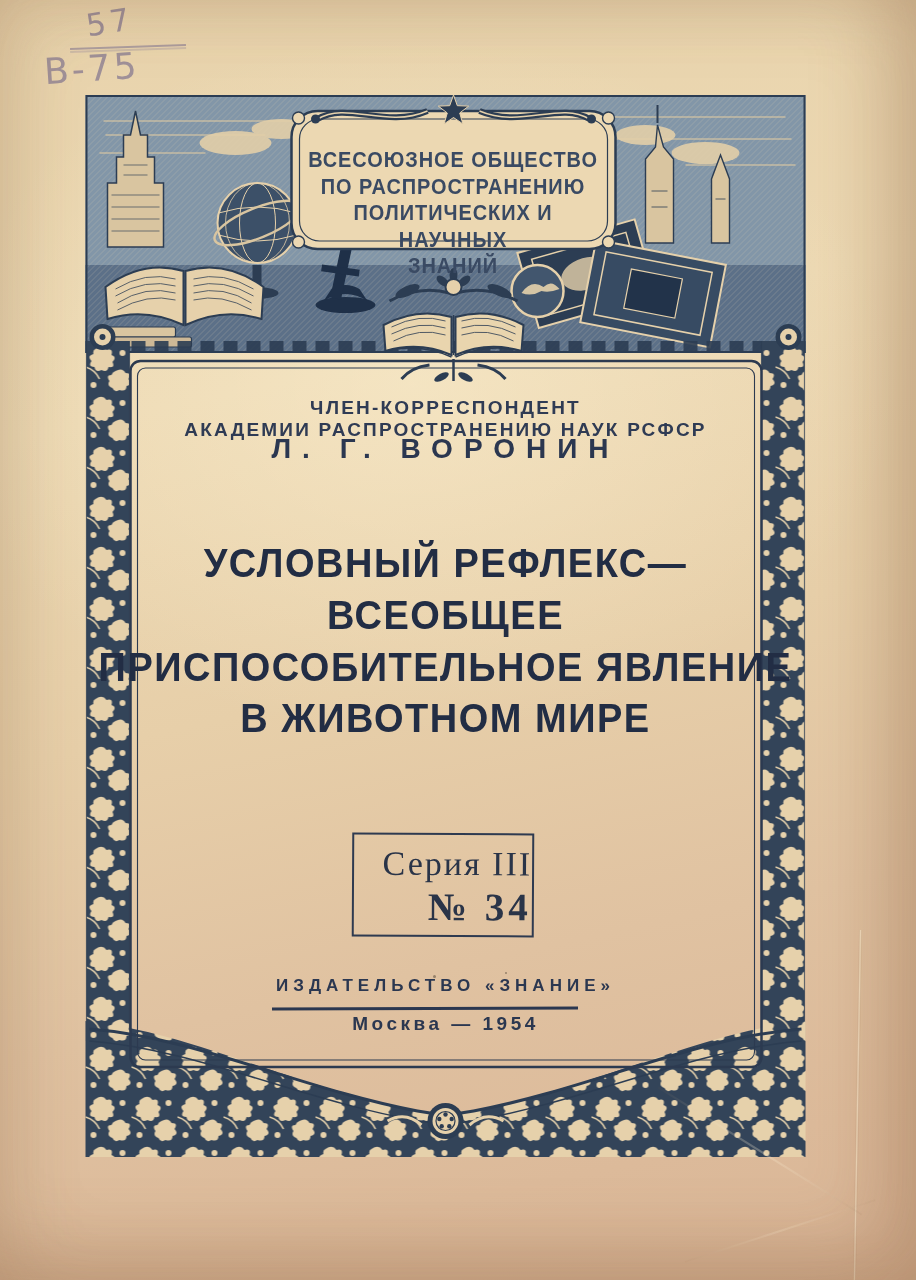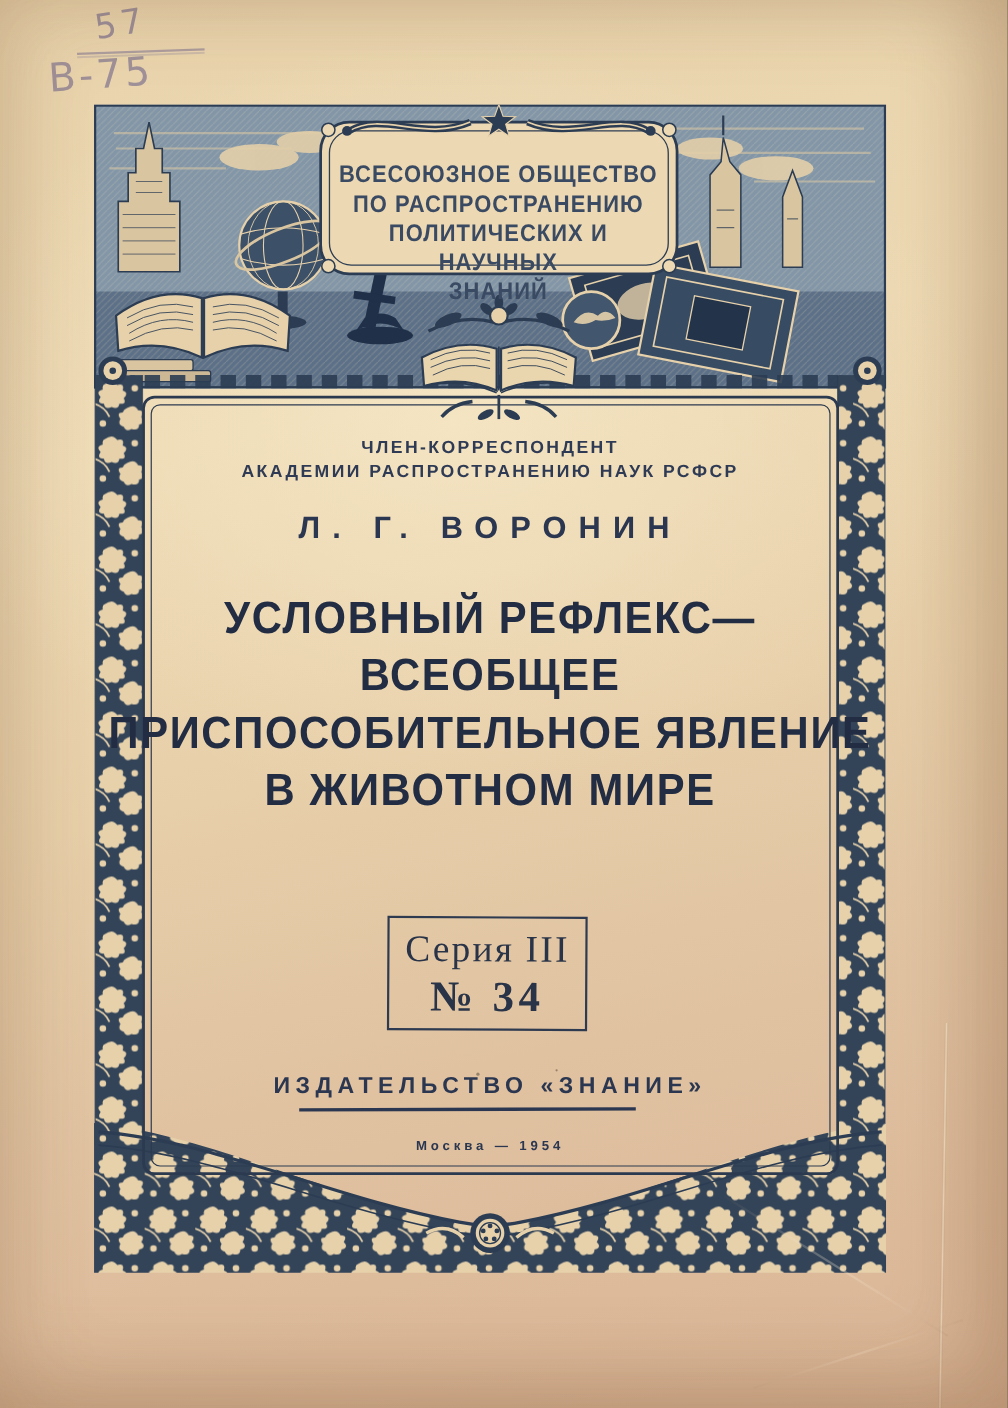--- a/index.html
+++ b/index.html
@@ -17,31 +17,31 @@
   
   .hw{color:#8e8194;font-family:"DejaVu Sans",sans-serif;font-weight:400;}
   .hw-top{left:86px;top:4px;font-size:31px;transform:rotate(-9deg);letter-spacing:4px;opacity:.85;}
   .hw-line{left:70px;top:46px;width:116px;height:2px;background:#8e8194;opacity:.65;transform:rotate(-2deg);box-shadow:0 3px 0 rgba(142,129,148,.45);}
   .hw-bottom{left:44px;top:48px;font-size:36px;transform:rotate(-4deg);letter-spacing:3px;opacity:.8;}
   .center-band{left:85px;width:721px;text-align:center;}
 
   .cartouche-text{left:291px;top:146px;width:324px;text-align:center;
       font-size:21px;font-weight:bold;line-height:25.5px;letter-spacing:1px;color:#3a4a63;
       transform:scale(.95,1.04);transform-origin:50% 0;}
-  .credentials{top:397px;font-size:16px;font-weight:bold;letter-spacing:2.2px;line-height:22px;color:#2f3b54;}
-  .author-name{top:464px;font-size:28px;font-weight:bold;letter-spacing:11px;color:#2b3750;}
+  .credentials{top:397px;font-size:19px;font-weight:bold;letter-spacing:2.2px;line-height:22px;color:#2f3b54;}
+  .author-name{top:433px;font-size:28px;font-weight:bold;letter-spacing:11px;color:#2b3750;}
   .book-title{top:537px;font-size:38px;font-weight:bold;letter-spacing:1.5px;line-height:48px;color:#222d44;
       transform:scaleY(1.08);transform-origin:50% 0;}
   .series-box{left:352px;top:833px;width:178px;height:100px;border:2px solid #2e3a50;
-      text-align:center;color:#2a3448;font-family:"Liberation Serif",serif;transform:rotate(.3deg);}
+      text-align:right;color:#2a3448;font-family:"Liberation Serif",serif;transform:rotate(.3deg);}
   .series-label{display:block;margin-top:9px;font-size:34px;line-height:40px;letter-spacing:2px;}
   .series-number{display:block;margin-top:1px;font-size:39px;line-height:44px;font-weight:bold;letter-spacing:4px;}
-  .publisher-line{top:976px;font-size:21px;font-weight:bold;letter-spacing:5px;color:#2b3750;}
+  .publisher-line{top:976px;font-size:17px;font-weight:bold;letter-spacing:5px;color:#2b3750;}
   .pub-rule{left:272px;top:1007px;width:306px;height:2.5px;background:#2b3750;transform:rotate(-.15deg);}
-  .city-year{top:1013px;font-size:12px;font-weight:bold;letter-spacing:3.5px;color:#2b3750;margin-top:21px;}
+  .city-year{top:1013px;font-size:19px;font-weight:bold;letter-spacing:3.5px;color:#2b3750;}
 </style>
 </head>
 <body>
 
 <div class="page">
 
   <svg class="abs" style="left:85px;top:95px" width="721" height="1066" viewBox="0 0 720 1066" xmlns="http://www.w3.org/2000/svg">
     <defs>
       <pattern id="leafP" width="46" height="50" patternUnits="userSpaceOnUse">
         <rect width="46" height="50" fill="#334459"></rect>

